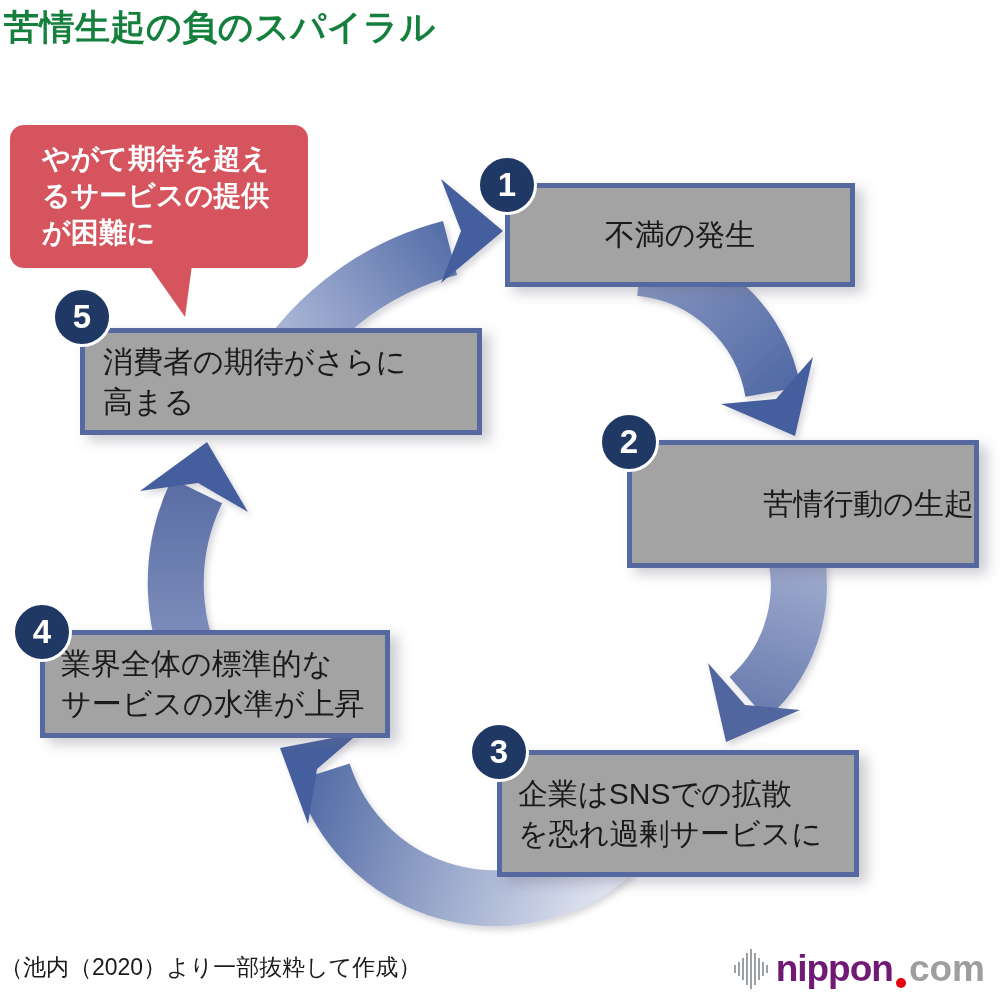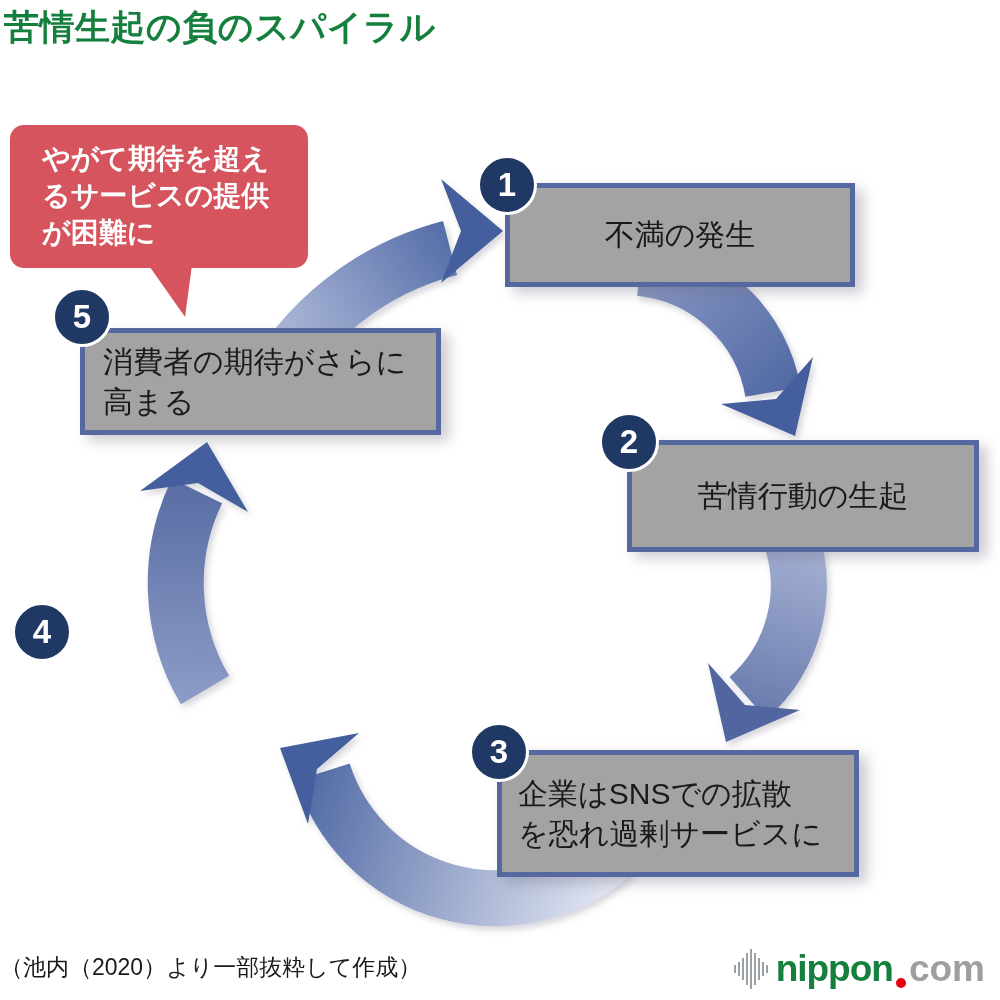--- a/index.html
+++ b/index.html
@@ -20,41 +20,41 @@
   .bubble-tail{position:absolute;left:138px;top:250px;width:56px;height:67px;background:#d5545d;
                clip-path:polygon(0 0,100% 0,84% 100%);z-index:2;}
 
   
   .stepbox{position:absolute;background:#a3a3a3;border:5px solid #5569a0;box-sizing:border-box;
            z-index:4;display:flex;align-items:center;
            box-shadow:8px 6px 12px rgba(110,110,130,0.35);}
   .stepbox .label{font-size:30px;color:#1a1a1a;font-weight:500;line-height:40px;
                   white-space:pre-line;}
   .b1{left:505px;top:183px;width:350px;height:104px;justify-content:center;}
-  .b2{left:627px;top:440px;width:352px;height:112px;justify-content:center;}
+  .b2{left:627px;top:440px;width:352px;height:128px;justify-content:flex-end;}
   .b3{left:497px;top:750px;width:362px;height:127px;padding-left:16px;}
   .b4{left:40px;top:630px;width:350px;height:108px;padding-left:16px;}
-  .b5{left:80px;top:328px;width:361px;height:107px;padding-left:18px;}
+  .b5{left:80px;top:328px;width:402px;height:107px;padding-left:18px;}
 
   
   .badge{position:absolute;width:54px;height:54px;border-radius:50%;background:#203864;
          border:3px solid #ffffff;box-sizing:content-box;z-index:5;display:flex;
          align-items:center;justify-content:center;color:#fff;font-size:33px;font-weight:bold;}
   .g1{left:477px;top:155px;}
   .g2{left:599px;top:412px;}
   .g3{left:469px;top:722px;}
   .g4{left:12px;top:602px;}
   .g5{left:52px;top:287px;}
 
   .source{position:absolute;left:0px;top:952px;font-size:23px;color:#1a1a1a;}
 
   
   .logo{position:absolute;right:15px;top:948px;display:flex;align-items:center;z-index:4;}
   .logo-bars{margin-right:8px;}
-  .logo .brand{font-size:37px;font-weight:bold;color:#15803d;letter-spacing:-1px;}
+  .logo .brand{font-size:37px;font-weight:bold;color:#701a75;letter-spacing:-1px;}
   .logo .dot{display:inline-block;width:10px;height:10px;border-radius:50%;background:#e60012;
              margin:0 3px 2px 3px;align-self:flex-end;}
   .logo .tld{font-size:37px;font-weight:700;color:#9c9ea0;letter-spacing:0px;}
 </style>
 </head>
 <body>
 
 <div class="canvas">
 
   <h1 class="title">苦情生起の負のスパイラル</h1>
@@ -115,20 +115,24 @@
   <div class="stepbox b1">
     <span class="label">不満の発生</span>
   </div>
   <div class="stepbox b2">
     <span class="label">苦情行動の生起</span>
   </div>
   <div class="stepbox b3">
     <span class="label">企業はSNSでの拡散
 を恐れ過剰サービスに</span>
   </div>
+  <div class="stepbox b4">
+    <span class="label">業界全体の標準的な
+サービスの水準が上昇</span>
+  </div>
   <div class="stepbox b5">
     <span class="label">消費者の期待がさらに
 高まる</span>
   </div>
 
   <div class="badge g1">1</div>
   <div class="badge g2">2</div>
   <div class="badge g3">3</div>
   <div class="badge g4">4</div>
   <div class="badge g5">5</div>

